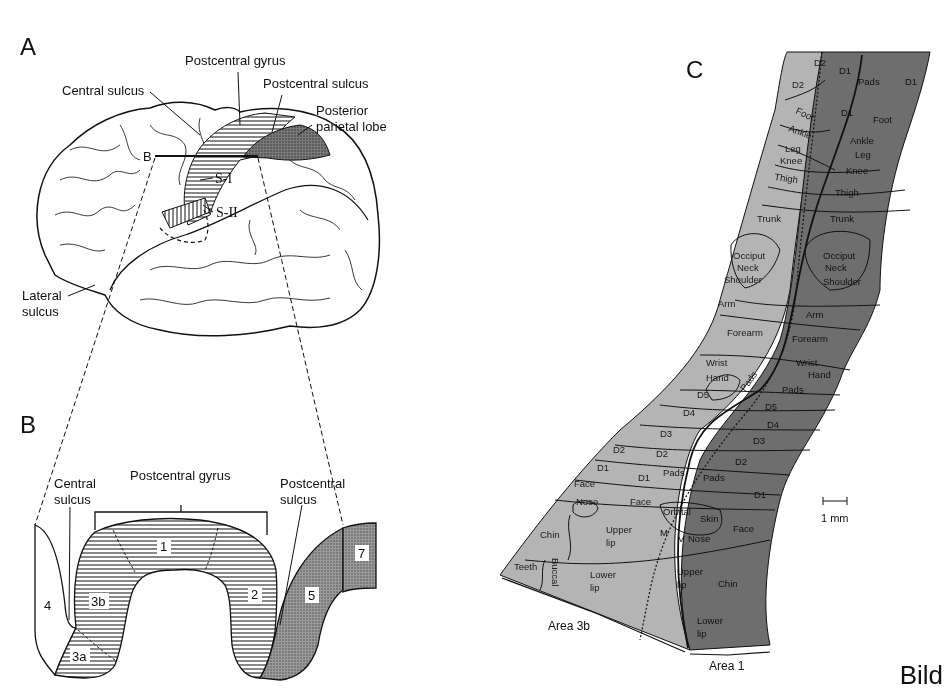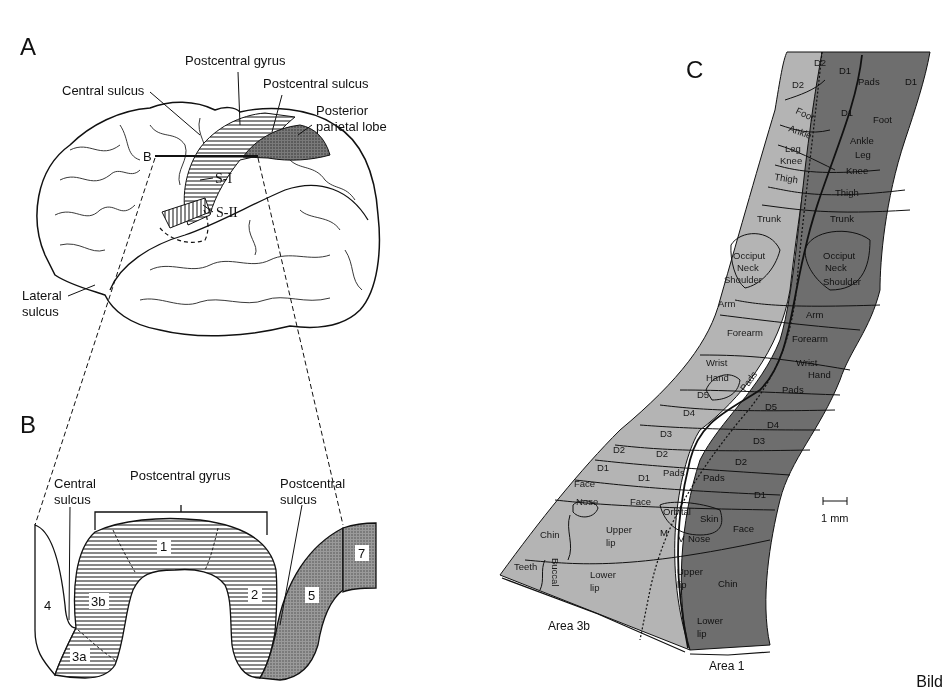--- a/index.html
+++ b/index.html
@@ -5,21 +5,21 @@
   html, body { margin:0; padding:0; background:#ffffff; }
   body { width:947px; height:693px; position:relative; overflow:hidden;
          font-family:"Liberation Sans", sans-serif; color:#111; }
   svg { position:absolute; left:0; top:0; }
   .panel-letter { font-family:"Liberation Sans", sans-serif; font-size:24px; fill:#111; }
   .lbl { font-family:"Liberation Sans", sans-serif; font-size:13px; fill:#111; }
   .lbl-serif { font-family:"Liberation Serif", serif; font-size:14px; fill:#111; }
   .clbl { font-family:"Liberation Sans", sans-serif; font-size:9.5px; fill:#1a1a1a; }
   .clbl-dark { font-family:"Liberation Sans", sans-serif; font-size:9.5px; fill:#111; }
   .num { font-family:"Liberation Sans", sans-serif; font-size:13px; fill:#111; }
-  .bild { position:absolute; right:4px; bottom:2px; font-size:16px;
+  .bild { position:absolute; right:4px; bottom:2px; font-size:26px;
           font-family:"Liberation Sans", sans-serif; color:#111; }
 </style>
 </head>
 <body>
 
 <svg width="947" height="693" viewBox="0 0 947 693">
   <defs>
     <pattern id="hstripes" width="6" height="4" patternUnits="userSpaceOnUse">
       <rect width="6" height="4" fill="#fff"></rect>
       <line x1="0" y1="1" x2="6" y2="1" stroke="#111" stroke-width="1"></line>

